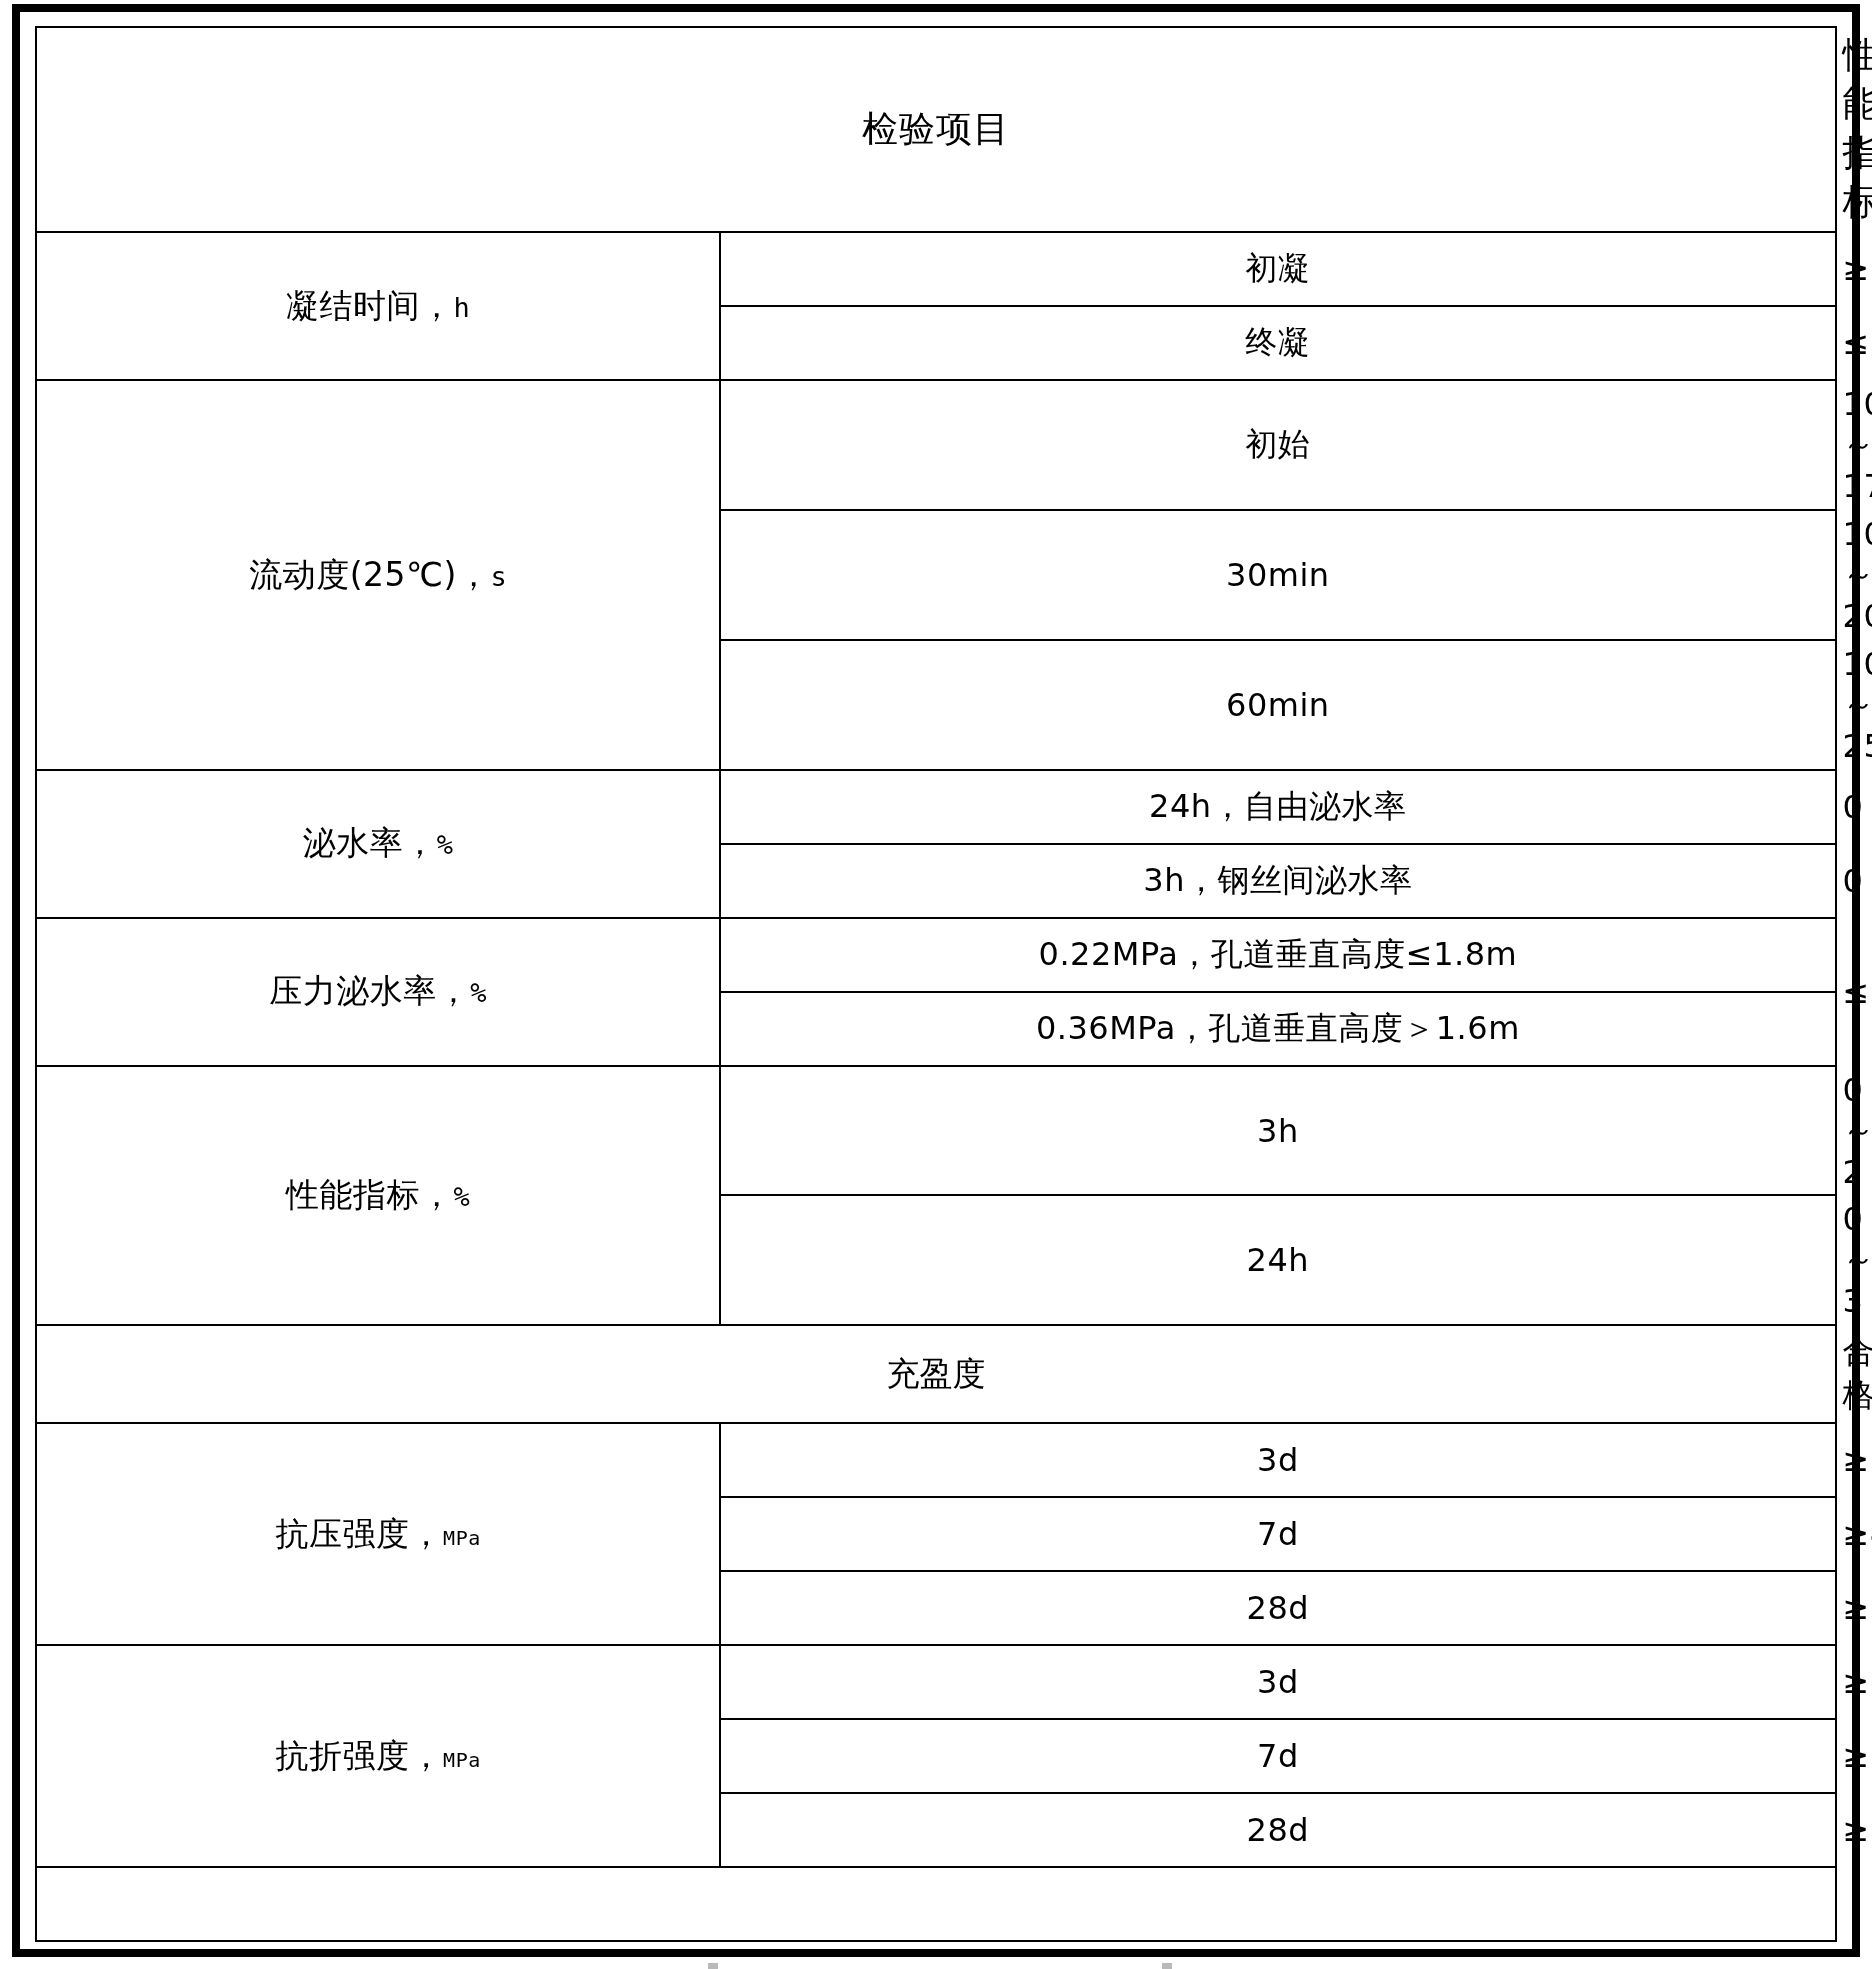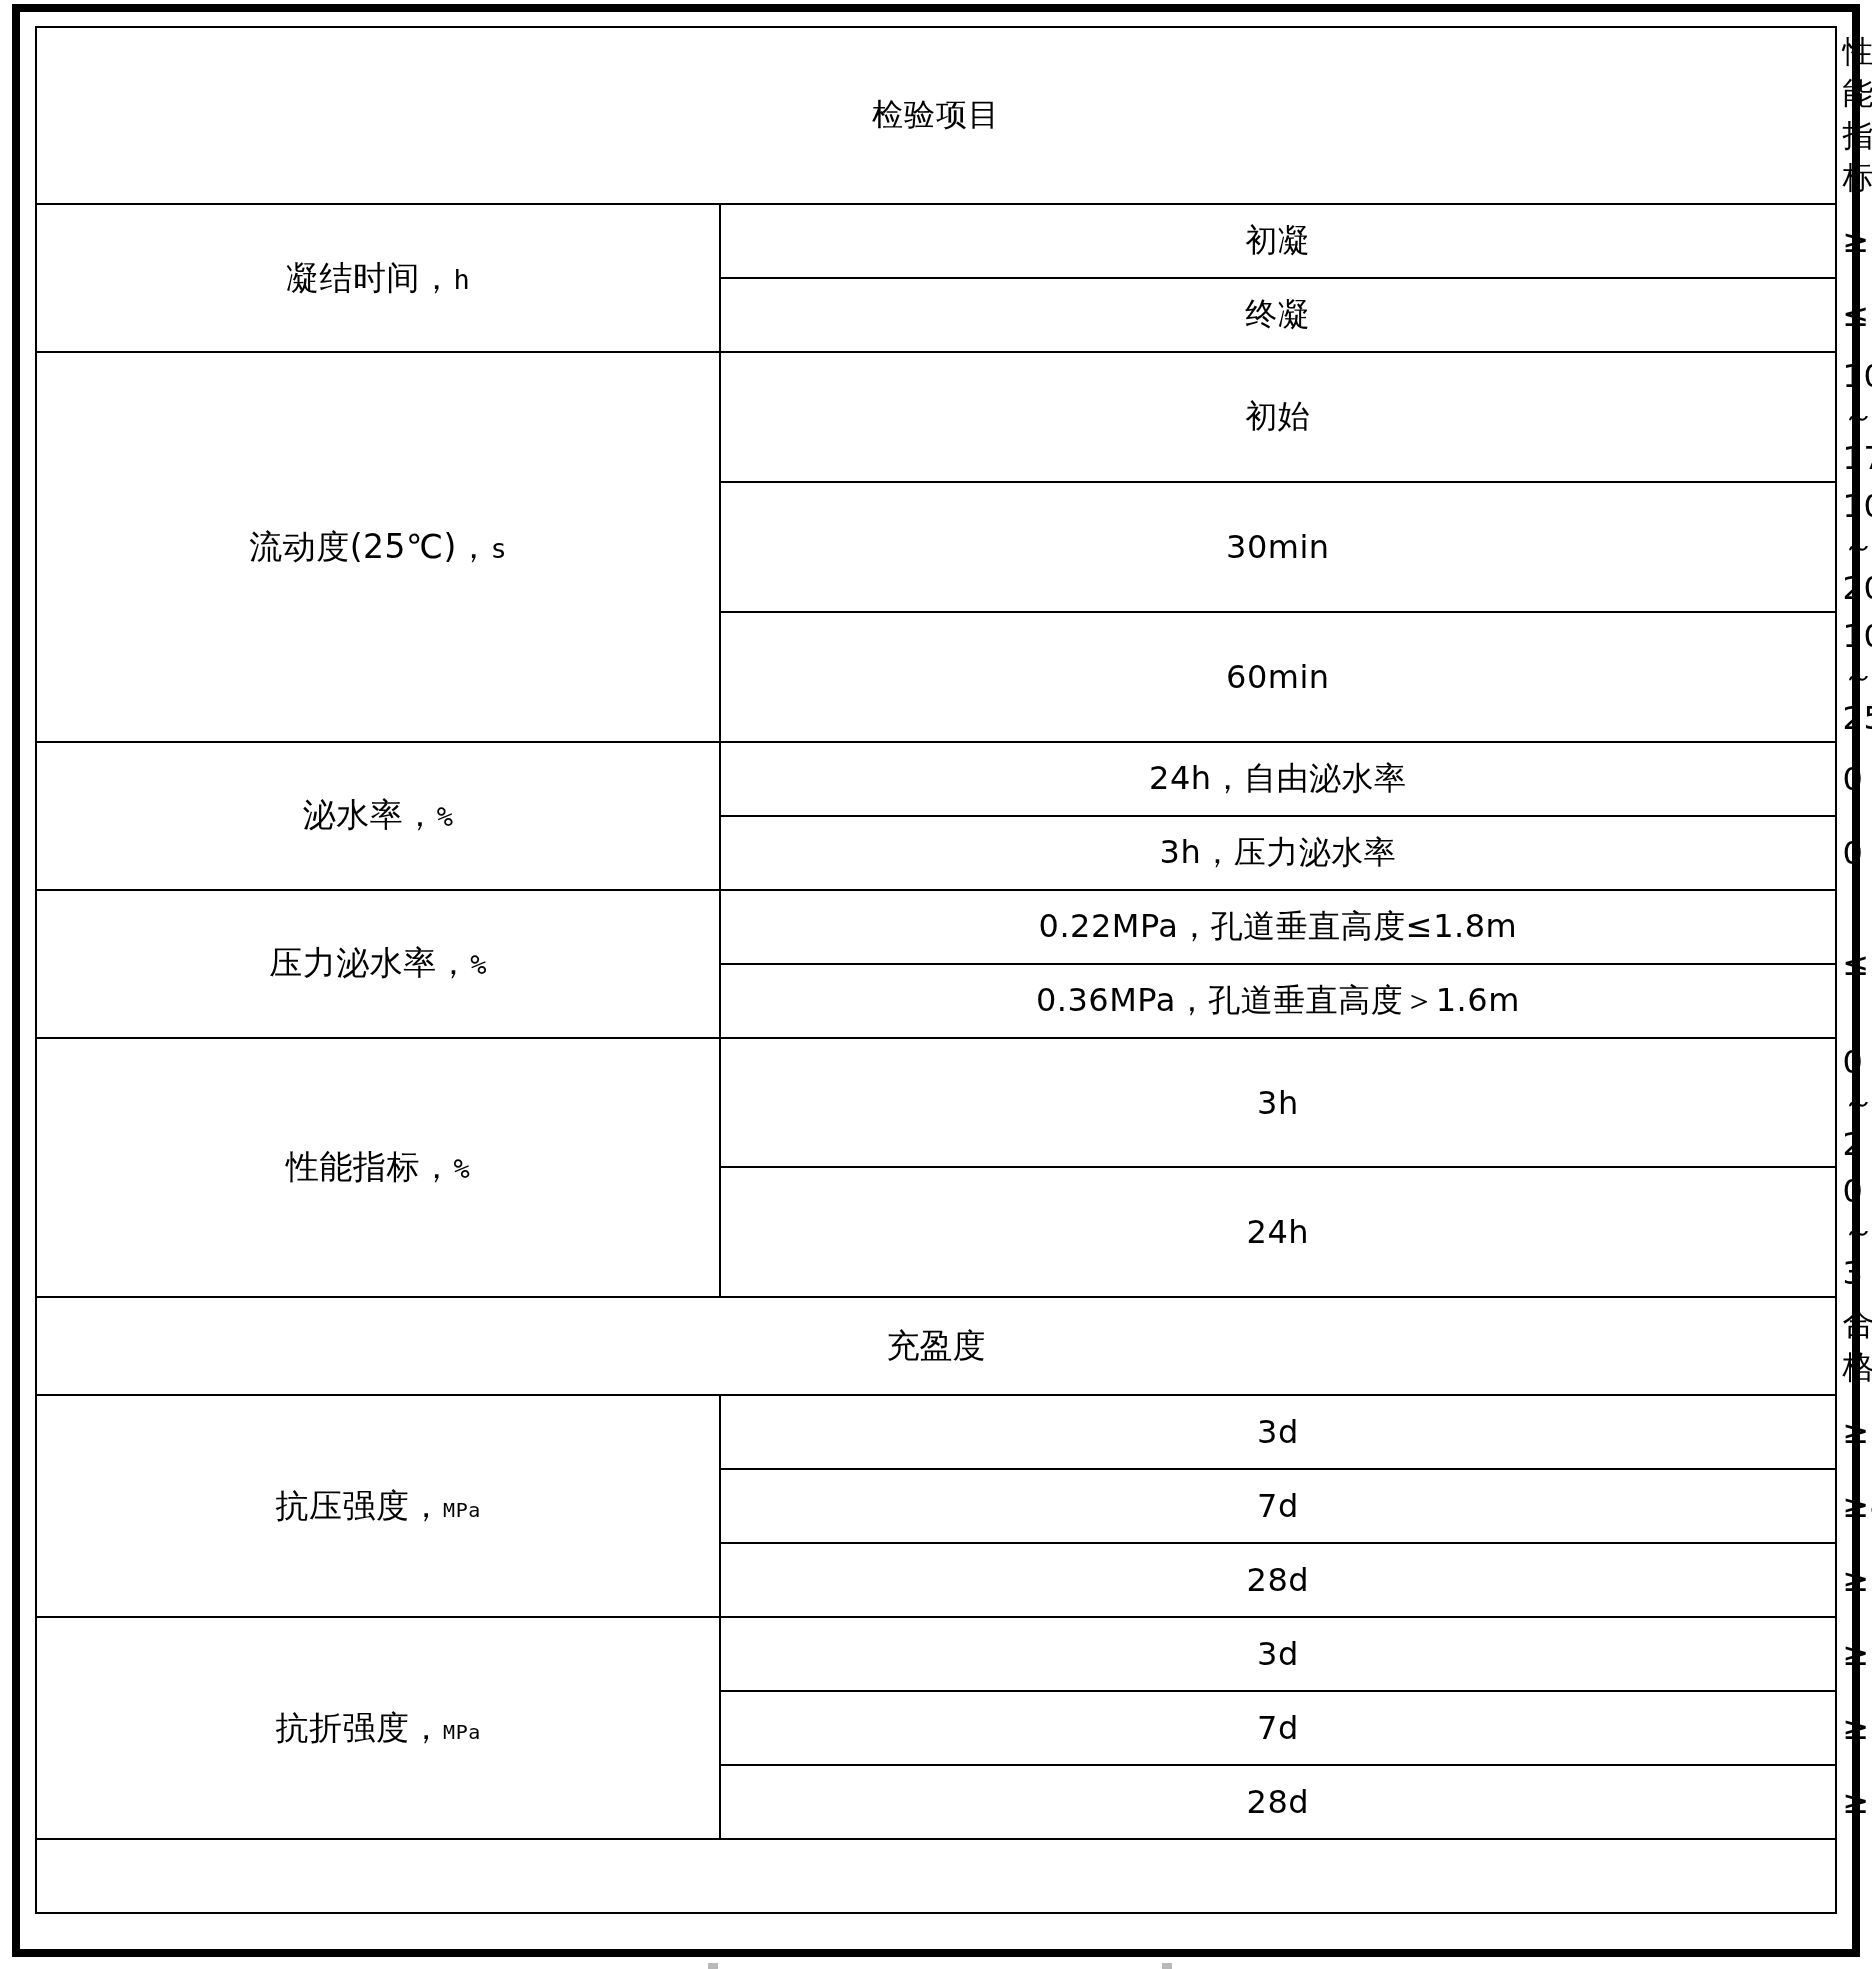--- a/index.html
+++ b/index.html
@@ -42,21 +42,21 @@
     text-align: center;
     vertical-align: middle;
     color: #000000;
     font-weight: normal;
     padding: 3.9px 5.9px;
     box-sizing: border-box;
   }
   .hdr {
     font-family: "DejaVu Sans", sans-serif;
     font-weight: bold;
-    font-size: 31px;
+    font-size: 36px;
     letter-spacing: 1px;
     height: 86px;
   }
   .cat {
     font-family: "DejaVu Sans", sans-serif;
     font-size: 33px;
     letter-spacing: 0.5px;
     border-radius: 27px;
   }
   .sub {
@@ -155,21 +155,21 @@
         </tr>
 
         <tr class="rowh">
           <td class="cat" rowspan="2" colspan="2">
             <span>泌水率，</span><span class="mono-unit">%</span>
           </td>
           <td class="sub">24h，自由泌水率</td>
           <td class="val">0</td>
         </tr>
         <tr class="rowh">
-          <td class="sub">3h，压力泌水率</td>
+          <td class="sub">3h，钢丝间泌水率</td>
           <td class="val">0</td>
         </tr>
 
         <tr class="rowh">
           <td class="cat" rowspan="2" colspan="2">
             <span>压力泌水率，</span><span class="mono-unit">%</span>
           </td>
           <td class="sub">0.22MPa，孔道垂直高度≤1.8m</td>
           <td class="val" rowspan="2">≤2.0</td>
         </tr>

